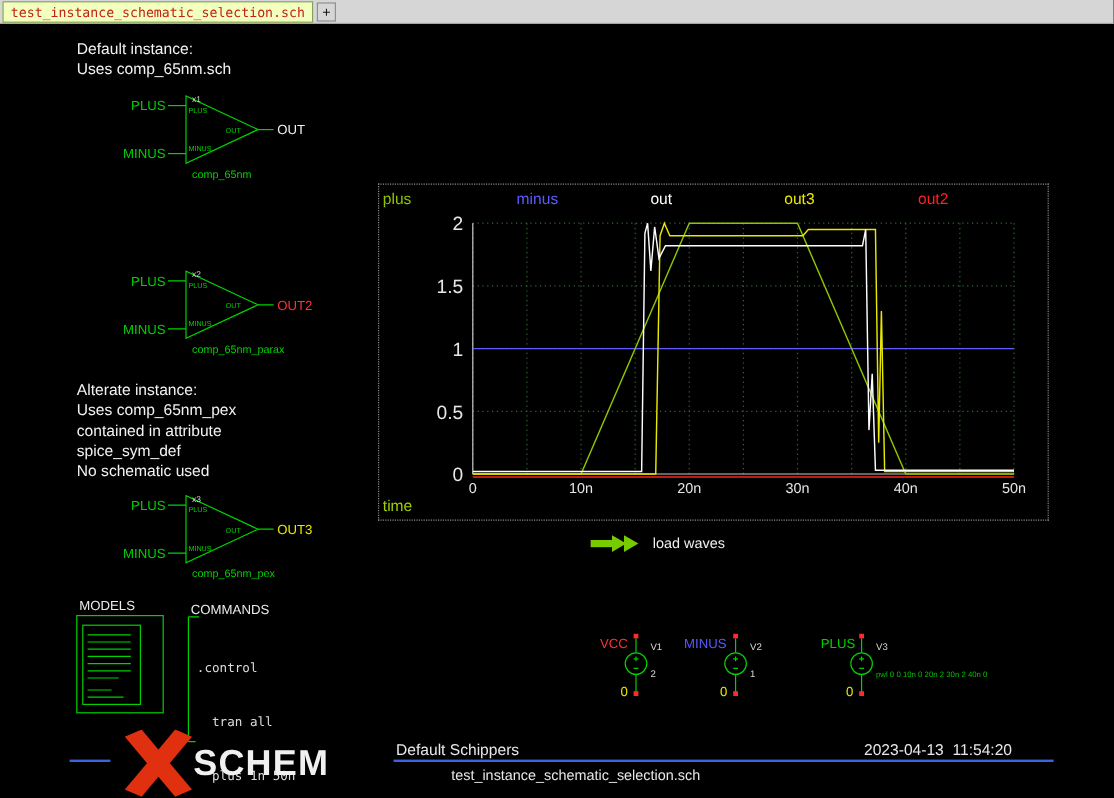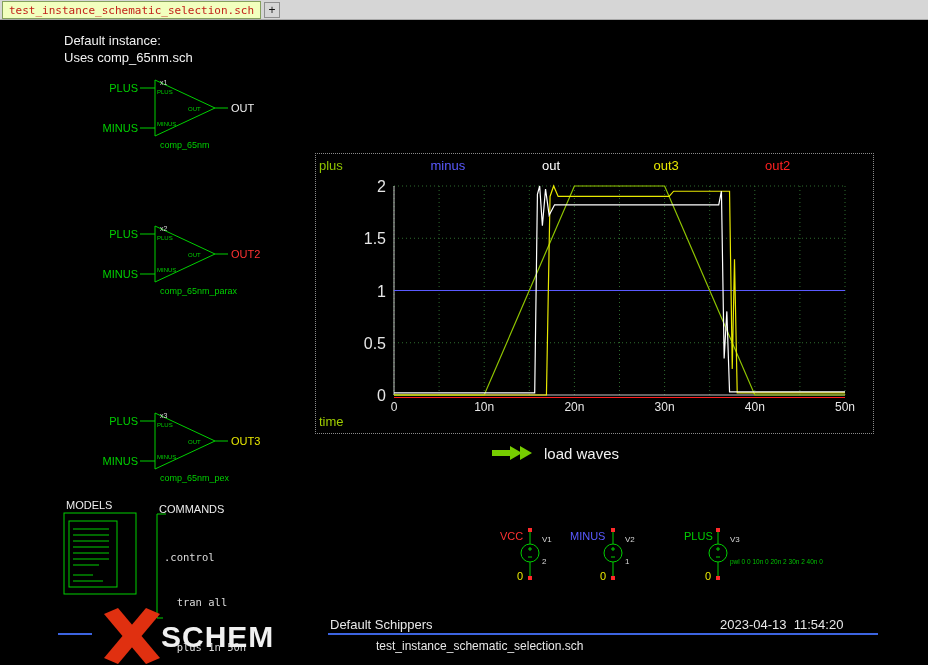--- a/index.html
+++ b/index.html
@@ -25,21 +25,21 @@
   .xtick{fill:#e6e6e6;font-size:12px;text-anchor:middle}
   .ytick{fill:#e6e6e6;font-size:16px;text-anchor:end}
   .legend{font-size:13px}
   .timelab{fill:#9fce00;font-size:13px}
   polyline.wave{fill:none;stroke-width:1.2}
   .srctext{font-size:8px;fill:#d8d8d8}
   .pwl{font-size:6.5px;fill:#00c000}
   .gnd{font-size:11px;fill:#e8e800}
   .netlab{font-size:11px}
   .pinsq{fill:#ff2a2a}
-  .loadwaves{display:flex;gap:8px;color:#f0f0f0;font-size:15px}
+  .loadwaves{display:flex;align-items:center;gap:8px;color:#f0f0f0;font-size:12px}
   .footer-line{background:#3c64e0;height:2px}
   .author,.datetime{font-size:13px;color:#e8e8e8;white-space:pre}
   .filename{font-size:12px;color:#e8e8e8}
   .logo-text{font-size:30px;font-weight:bold;color:#f0f0f0;letter-spacing:1px}
 </style>
 </head>
 <body>
 
 <div class="tabbar">
   <div class="tab">test_instance_schematic_selection.sch</div>
@@ -75,20 +75,27 @@
     <line class="wire" x1="115" y1="38" x2="128" y2="38"></line>
     <polygon class="sym" points="55,10 55,66 115,38"></polygon>
     <text class="ref" x="60" y="15">x2</text>
     <text class="pin" x="57" y="24">PLUS</text>
     <text class="pin" x="88" y="41">OUT</text>
     <text class="pin" x="57" y="56">MINUS</text>
     <text class="netlab" x="131" y="42" fill="#ff3232">OUT2</text>
     <text class="symname" x="60" y="78">comp_65nm_parax</text>
   </svg>
 
+  <div class="heading" style="left:64px;top:296px">
+    <div>Alterate instance:</div>
+    <div>Uses comp_65nm_pex</div>
+    <div>contained in attribute</div>
+    <div>spice_sym_def</div>
+    <div>No schematic used</div>
+  </div>
   <svg style="left:100px;top:383px" width="190" height="85">
     <text class="net" x="38" y="22" text-anchor="end">PLUS</text>
     <text class="net" x="38" y="62" text-anchor="end">MINUS</text>
     <line class="wire" x1="40" y1="18" x2="55" y2="18"></line>
     <line class="wire" x1="40" y1="58" x2="55" y2="58"></line>
     <line class="wire" x1="115" y1="38" x2="128" y2="38"></line>
     <polygon class="sym" points="55,10 55,66 115,38"></polygon>
     <text class="ref" x="60" y="15">x3</text>
     <text class="pin" x="57" y="24">PLUS</text>
     <text class="pin" x="88" y="41">OUT</text>

